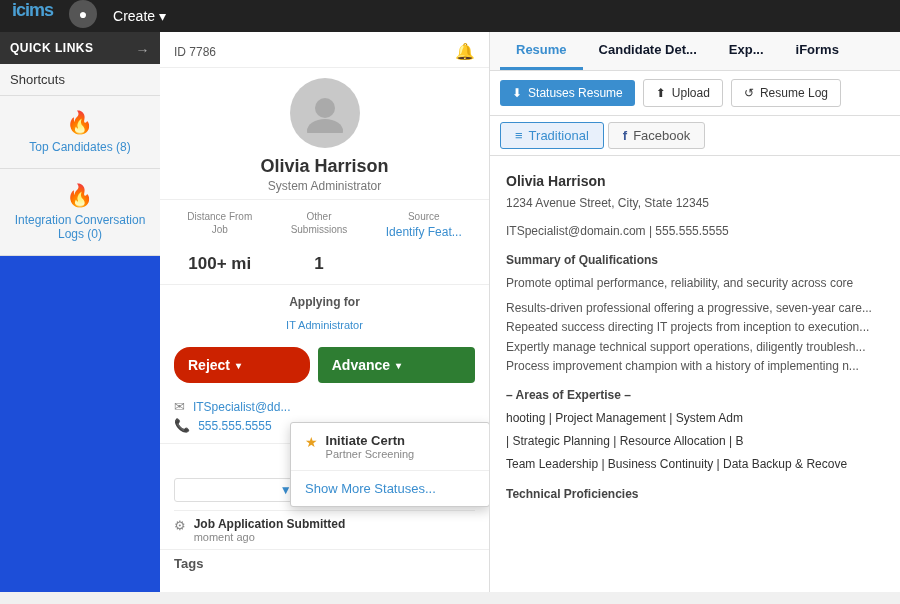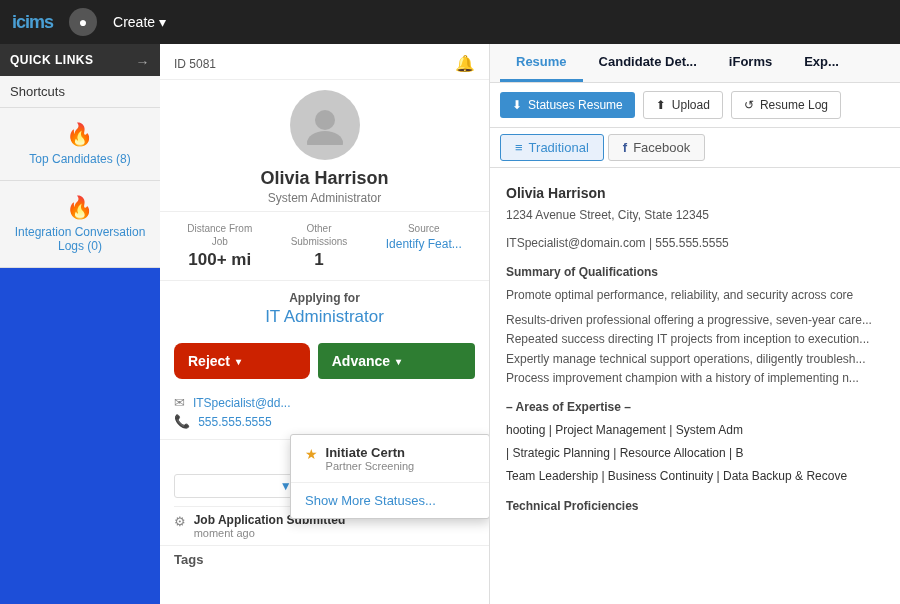--- a/index.html
+++ b/index.html
@@ -1,23 +1,22 @@
 <!DOCTYPE html>
 <html><head>
   <meta charset="utf-8">
   <style>
     * { box-sizing: border-box; margin: 0; padding: 0; }
     body { font-family: Arial, sans-serif; font-size: 13px; background: #f0f0f0; overflow: hidden; width: 900px; height: 604px; }
 
     
     .top-nav {
       background: #222;
-      height: 44px;
-      display: flex;
-      align-items: center;
+      height: 32px;
+      display: flex;
       padding: 0 12px;
       gap: 16px;
     }
     .nav-logo {
       color: #fff;
       font-size: 18px;
       font-weight: bold;
       letter-spacing: -1px;
     }
     .nav-logo span { color: #4a9fd4; }
@@ -127,39 +126,39 @@
       display: flex;
       justify-content: space-around;
       padding: 10px 8px;
       border-top: 1px solid #eee;
       border-bottom: 1px solid #eee;
       font-size: 11px;
       color: #555;
       text-align: center;
     }
     .stat-label { font-size: 10px; color: #888; line-height: 1.3; }
-    .stat-value { font-size: 17px; font-weight: bold; color: #333; margin-top: 2px; }
+    .stat-value { font-size: 17px; font-weight: bold; color: #333; margin-top: 18px; }
     .stat-link { color: #3a8ecf; font-size: 12px; margin-top: 2px; }
     .applying-section {
       text-align: center;
       padding: 10px 26px 6px;
     }
     .applying-for { font-size: 12px; font-weight: bold; color: #555; }
-    .applying-job { font-size: 17px; color: #3a8ecf; margin-top: 2px; }
+    .applying-job { font-size: 11px; color: #3a8ecf; margin-top: 10px; }
     .applying-status { font-size: 11px; color: #777; margin-top: 2px; }
     .action-buttons {
       display: flex;
       gap: 8px;
       padding: 10px 14px;
     }
     .btn-reject {
       background: #cc2200;
       color: #fff;
       border: none;
-      border-radius: 8px;
+      border-radius: 16px;
       padding: 10px 14px;
       font-size: 14px;
       font-weight: bold;
       display: flex; align-items: center; gap: 6px;
       cursor: pointer;
       flex: 1;
     }
     .btn-advance {
       background: #2e7d32;
       color: #fff;
@@ -355,21 +354,21 @@
       <span class="flame">🔥</span>
       <span>Integration Conversation Logs (0)</span>
     </div>
   </div>
 
   <div class="content-area">
 
     <div class="candidate-panel">
 
       <div class="candidate-header">
-        <span class="candidate-id">ID 5081</span>
+        <span class="candidate-id">ID 7786</span>
         <span class="candidate-notify">🔔</span>
       </div>
 
       <div class="candidate-avatar-area">
         <div class="avatar-circle">
           <svg width="40" height="40" viewBox="0 0 40 40">
             <circle cx="20" cy="15" r="10" fill="#aaa"></circle>
             <ellipse cx="20" cy="38" rx="18" ry="12" fill="#aaa"></ellipse>
           </svg>
         </div>
@@ -450,22 +449,22 @@
         <div class="dropdown-more">Show More Statuses...</div>
       </div>
 
     </div>
 
     <div class="resume-panel">
 
       <div class="resume-tabs">
         <div class="tab active">Resume</div>
         <div class="tab">Candidate Det...</div>
+        <div class="tab">Exp...</div>
         <div class="tab">iForms</div>
-        <div class="tab">Exp...</div>
       </div>
 
       <div class="resume-toolbar">
         <button class="btn-download">
           <span>⬇</span>
           <span>Statuses Resume</span>
         </button>
         <button class="btn-upload">
           <span>⬆</span>
           <span>Upload</span>

